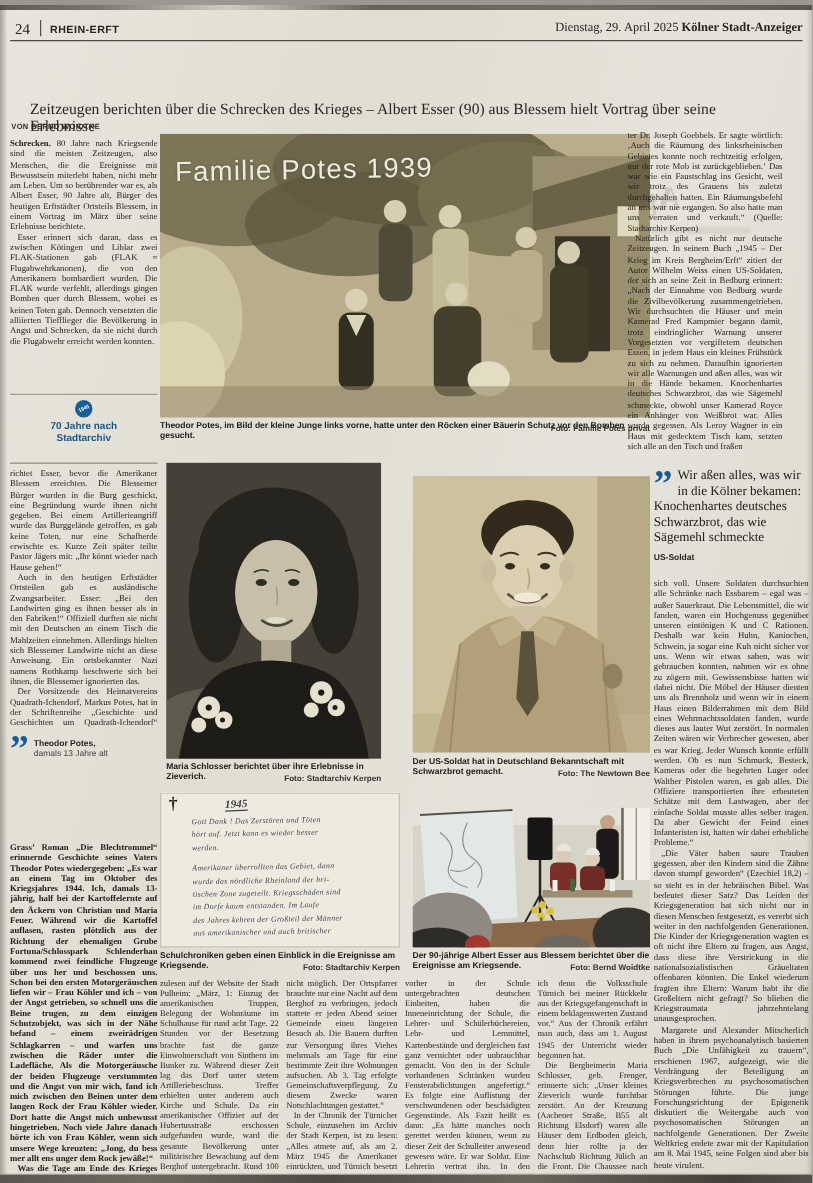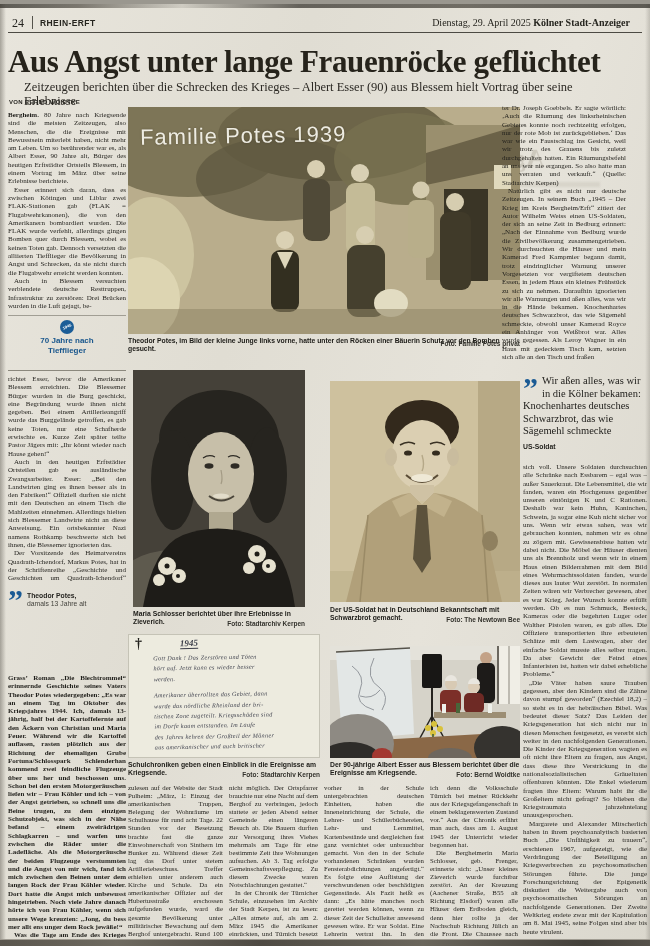--- a/index.html
+++ b/index.html
@@ -11,21 +11,21 @@
     background:linear-gradient(90deg,#2e2c26,#56524a 12%,rgba(90,86,78,.2) 28%,#3b3832 46%,#4a463e 72%,#2e2c26);opacity:.75;}
   .scan-bottom{position:absolute;bottom:0;left:0;right:0;height:11px;border-top:1px solid #a09c92;
     background:linear-gradient(90deg,#5a564e,#6e6a60 18%,#4e4a43 40%,#6a665c 65%,#43403a 90%,#55514a);}
   .scan-left{position:absolute;left:0;top:0;bottom:0;width:6px;background:linear-gradient(90deg,rgba(60,56,48,.38),transparent);}
   .scan-right{position:absolute;right:0;top:0;bottom:0;width:5px;background:linear-gradient(270deg,rgba(60,56,48,.2),transparent);}
   
   .masthead{position:absolute;top:12px;left:10px;right:8px;height:16px;}
   .pageno{position:absolute;left:2px;top:0;font:12px "Liberation Serif",serif;color:#24231f;}
   .mast-div{position:absolute;left:22px;top:0;height:13px;border-left:1px solid #55534c;}
   .section{position:absolute;left:30px;top:2px;font:bold 8.5px "Liberation Sans",sans-serif;letter-spacing:.4px;color:#26251f;}
-  .mast-right{position:absolute;right:12px;top:1px;font:10px "Liberation Serif",serif;color:#26251f;white-space:nowrap;}
+  .mast-right{position:absolute;right:0;top:1px;font:10px "Liberation Serif",serif;color:#26251f;white-space:nowrap;}
   .mast-right b{font-weight:bold;}
   .mast-rule{position:absolute;top:28px;left:8px;right:8px;border-top:1px solid #4c4a43;}
   
   .headline{position:absolute;top:42px;left:8px;width:600px;font:bold 31px/1.02 "Liberation Serif",serif;
             color:#26231b;letter-spacing:-.4px;}
   .subhead{position:absolute;top:77px;left:24px;width:585px;font:12.5px/1.1 "Liberation Serif",serif;color:#2b2823;}
   .byline{position:absolute;top:95px;left:9px;font:bold 6px "Liberation Sans",sans-serif;letter-spacing:.3px;color:#2a2924;}
   
   .bodytext{font:7px/8.3px "Liberation Serif",serif;text-align:justify;color:#201f1b;hyphens:auto;overflow:hidden;position:absolute;}
   .bodytext p{margin:0;}
@@ -93,38 +93,36 @@
     <span class="mast-right">
       <span>Dienstag, 29. April 2025</span>
       <b>Kölner Stadt-Anzeiger</b>
     </span>
   </div>
   <div class="mast-rule"></div>
 
   <div class="ghost">Agenda</div>
   <div class="ghost2"></div>
 
-  <h1 class="headline">Aus Angst unter lange Frauenröcke geflüchtet</h1>
   <div class="subhead">Zeitzeugen berichten über die Schrecken des Krieges – Albert Esser (90) aus Blessem hielt Vortrag über seine Erlebnisse</div>
   <div class="byline">VON BERND WOIDTKE</div>
 
   <div class="bodytext col1a">
-    <p><span class="lead">Bergheim.</span> <span>80 Jahre nach Kriegsende sind die meisten Zeitzeugen, also Menschen, die die Ereignisse mit Bewusstsein miterlebt haben, nicht mehr am Leben. Um so berührender war es, als Albert Esser, 90 Jahre alt, Bürger des heutigen Erftstädter Ortsteils Blessem, in einem Vortrag im März über seine Erlebnisse berichtete.</span></p>
+    <p><span class="lead">Schrecken.</span> <span>80 Jahre nach Kriegsende sind die meisten Zeitzeugen, also Menschen, die die Ereignisse mit Bewusstsein miterlebt haben, nicht mehr am Leben. Um so berührender war es, als Albert Esser, 90 Jahre alt, Bürger des heutigen Erftstädter Ortsteils Blessem, in einem Vortrag im März über seine Erlebnisse berichtete.</span></p>
     <p class="ind">Esser erinnert sich daran, dass es zwischen Kötingen und Liblar zwei FLAK-Stationen gab (FLAK = Flugabwehrkanonen), die von den Amerikanern bombardiert wurden. Die FLAK wurde verfehlt, allerdings gingen Bomben quer durch Blessem, wobei es keinen Toten gab. Dennoch versetzten die alliierten Tiefflieger die Bevölkerung in Angst und Schrecken, da sie nicht durch die Flugabwehr erreicht werden konnten.</p>
-    <p class="ind">Auch in Blessem versuchten verblendete deutsche Resttruppen, Infrastruktur zu zerstören: Drei Brücken wurden in die Luft gejagt, be-</p>
   </div>
 
   <div class="badge">
     <div class="rule"></div>
     <div class="badge-circle">
         <span>1945</span>
       </div>
     <div class="badge-label">
       <div>70 Jahre nach</div>
-      <div>Tiefflieger</div>
+      <div>Stadtarchiv</div>
     </div>
     <div class="rule2"></div>
   </div>
 
   <div class="bodytext col1b">
     <p>richtet Esser, bevor die Amerikaner Blessem erreichten. Die Blessemer Bürger wurden in die Burg geschickt, eine Begründung wurde ihnen nicht gegeben. Bei einem Artillerieangriff wurde das Burggelände getroffen, es gab keine Toten, nur eine Schafherde erwischte es. Kurze Zeit später teilte Pastor Jägers mit: „Ihr könnt wieder nach Hause gehen!“</p>
     <p class="ind">Auch in den heutigen Erftstädter Ortsteilen gab es ausländische Zwangsarbeiter. Esser: „Bei den Landwirten ging es ihnen besser als in den Fabriken!“ Offiziell durften sie nicht mit den Deutschen an einem Tisch die Mahlzeiten einnehmen. Allerdings hielten sich Blessemer Landwirte nicht an diese Anweisung. Ein ortsbekannter Nazi namens Rothkamp beschwerte sich bei ihnen, die Blessemer ignorierten das.</p>
     <p class="ind">Der Vorsitzende des Heimatvereins Quadrath-Ichendorf, Markus Potes, hat in der Schriftenreihe „Geschichte und Geschichten um Quadrath-Ichendorf“ eine an Günter</p>
   </div>
 

